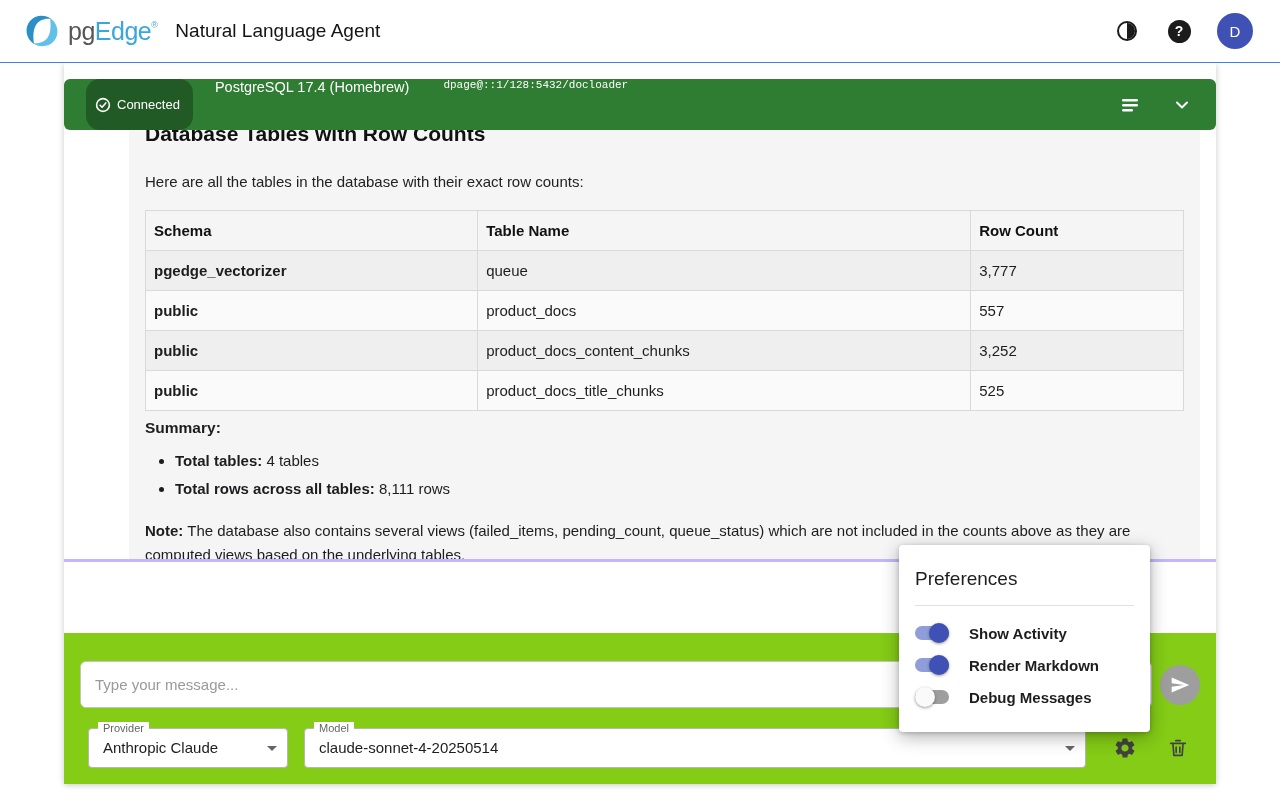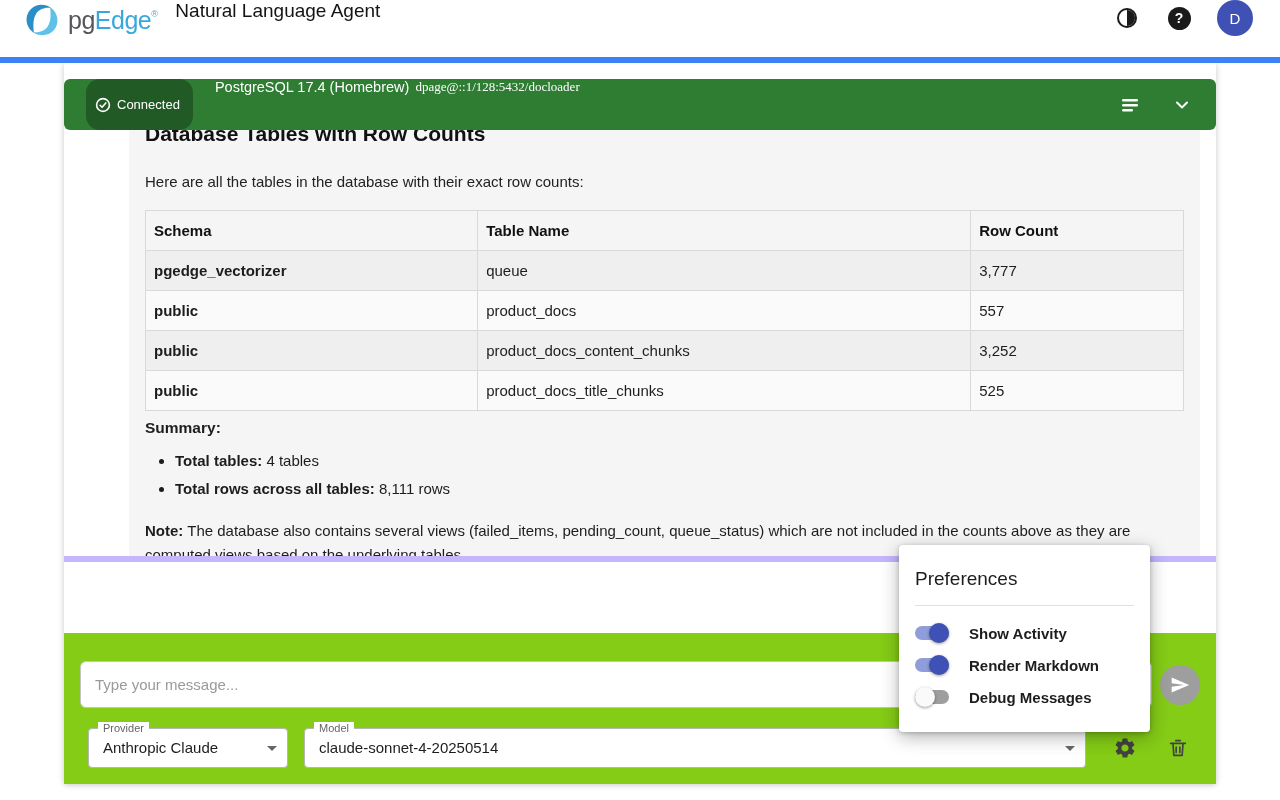--- a/index.html
+++ b/index.html
@@ -11,21 +11,21 @@
   *{box-sizing:border-box;margin:0;padding:0;}
   html,body{width:1280px;height:800px;overflow:hidden;}
   body{
     font-family:"Liberation Sans","DejaVu Sans",sans-serif;
     background:#ffffff;color:#1d1d1f;position:relative;font-size:15px;
   }
 
   
   .topbar{
     position:absolute;top:0;left:0;width:1280px;height:63px;background:#fff;
-    border-bottom:6px solid #3b82f6;display:flex;align-items:flex-start;padding:0 27px 0 22px;z-index:5;
+    border-bottom:1px solid #3b82f6;display:flex;align-items:center;padding:0 27px 0 22px;z-index:5;
   }
   .brand{display:flex;align-items:center;gap:6px;}
   .brand-text{font-size:25px;font-weight:500;letter-spacing:-0.5px;display:flex;align-items:flex-start;}
   .brand-pg{color:#55565a;}
   .brand-edge{color:var(--brand-blue);}
   .brand-reg{font-size:9px;color:var(--brand-blue);margin-top:3px;}
   .app-title{font-size:19px;font-weight:500;color:#141414;margin-left:18px;}
   .topbar-actions{margin-left:auto;display:flex;align-items:center;gap:24px;}
   .icon-btn{width:28px;height:28px;display:flex;align-items:center;justify-content:center;cursor:pointer;background:none;border:none;}
   .help-circle{width:23px;height:23px;border-radius:50%;background:#1b1b1b;color:#fff;
@@ -42,28 +42,28 @@
   
   .connection-bar{
     position:absolute;top:16px;left:0;right:0;height:51px;background:var(--green);
     border-radius:6px;display:flex;padding:0 22px;color:#fff;z-index:3;
   }
   .conn-badge{
     display:flex;align-items:center;gap:6px;background:rgba(0,0,0,0.28);
     border-radius:14px;padding:5px 13px 5px 9px;font-size:13px;color:#fff;
   }
   .conn-server{margin-left:22px;font-size:14.5px;}
-  .conn-dsn{margin-left:6px;font-family:Liberation Serif, serif;font-size:13px;}
+  .conn-dsn{margin-left:34px;font-family:Liberation Mono, monospace;font-size:11px;}
   .conn-actions{margin-left:auto;display:flex;align-items:center;gap:28px;}
   .conn-actions .icon-btn{width:24px;height:24px;}
 
   
   .chat-panel{
     position:absolute;top:67px;left:0;right:0;height:432px;background:#fff;
-    overflow:hidden;border-bottom:6px solid #c4b5fd;
+    overflow:hidden;border-bottom:3px solid #c4b5fd;
   }
   .bubble{
     margin:-9px 16px 0 65px;background:#f5f5f5;border-radius:8px;
     padding:0 16px 16px 16px;
   }
   .bubble h2{font-size:21px;line-height:26px;font-weight:700;color:#111;margin:0 0 26px;}
   .bubble .intro{font-size:15px;color:#222;margin:0 0 20px;}
 
   table.data-table{border-collapse:collapse;width:100%;font-size:15px;background:#14532d;}
   .data-table th,.data-table td{border:1px solid #d9d9d9;padding:11px 8px;text-align:left;}

